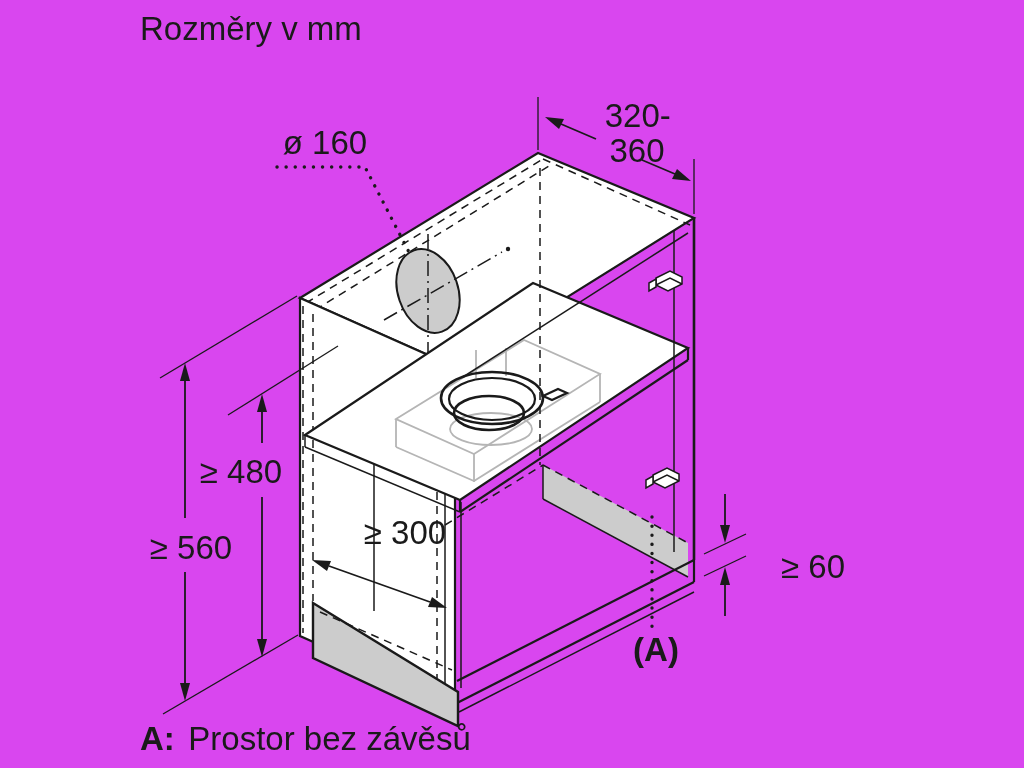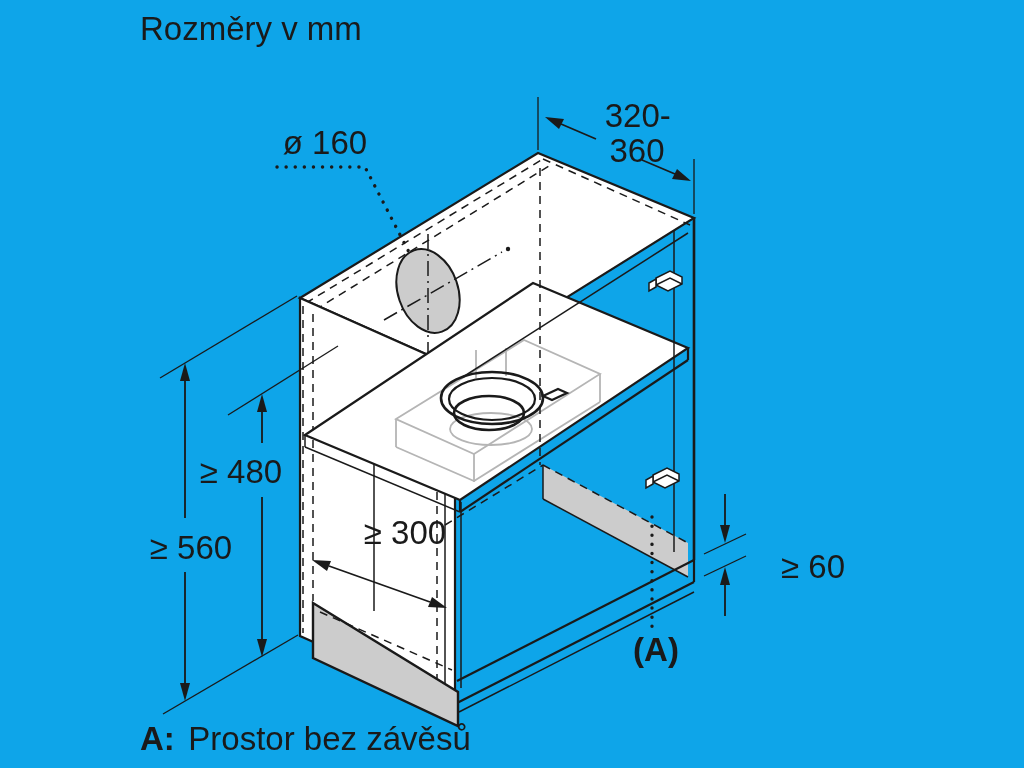--- a/index.html
+++ b/index.html
@@ -1,16 +1,16 @@
 <!DOCTYPE html>
 <html><head>
 <meta charset="utf-8">
 <style>
   html,body{margin:0;padding:0;background:#ffffff;}
-  .canvas{position:relative;width:1024px;height:768px;background:#0ea5e9;overflow:hidden;
+  .canvas{position:relative;width:1024px;height:768px;background:#d946ef;overflow:hidden;
           font-family:"Liberation Sans", sans-serif;text-align:center;}
   svg{position:absolute;left:0;top:0;}
   svg text{fill:#1a1a1a;font-family:"Liberation Sans", sans-serif;}
   .ln   {stroke:#1a1a1a;fill:none;stroke-width:2.2;}
   .lnthk{stroke:#1a1a1a;fill:none;stroke-width:2.6;}
   .lnthin{stroke:#1a1a1a;fill:none;stroke-width:1.5;}
   .dash {stroke:#1a1a1a;fill:none;stroke-width:1.5;stroke-dasharray:8 6;}
   .cdot {stroke:#1a1a1a;fill:none;stroke-width:1.5;stroke-dasharray:15 5 2 5;}
   .dots {stroke:#1a1a1a;fill:none;stroke-width:3.4;stroke-dasharray:0.1 9;stroke-linecap:round;}
   .dim  {stroke:#1a1a1a;fill:none;stroke-width:1.8;}

